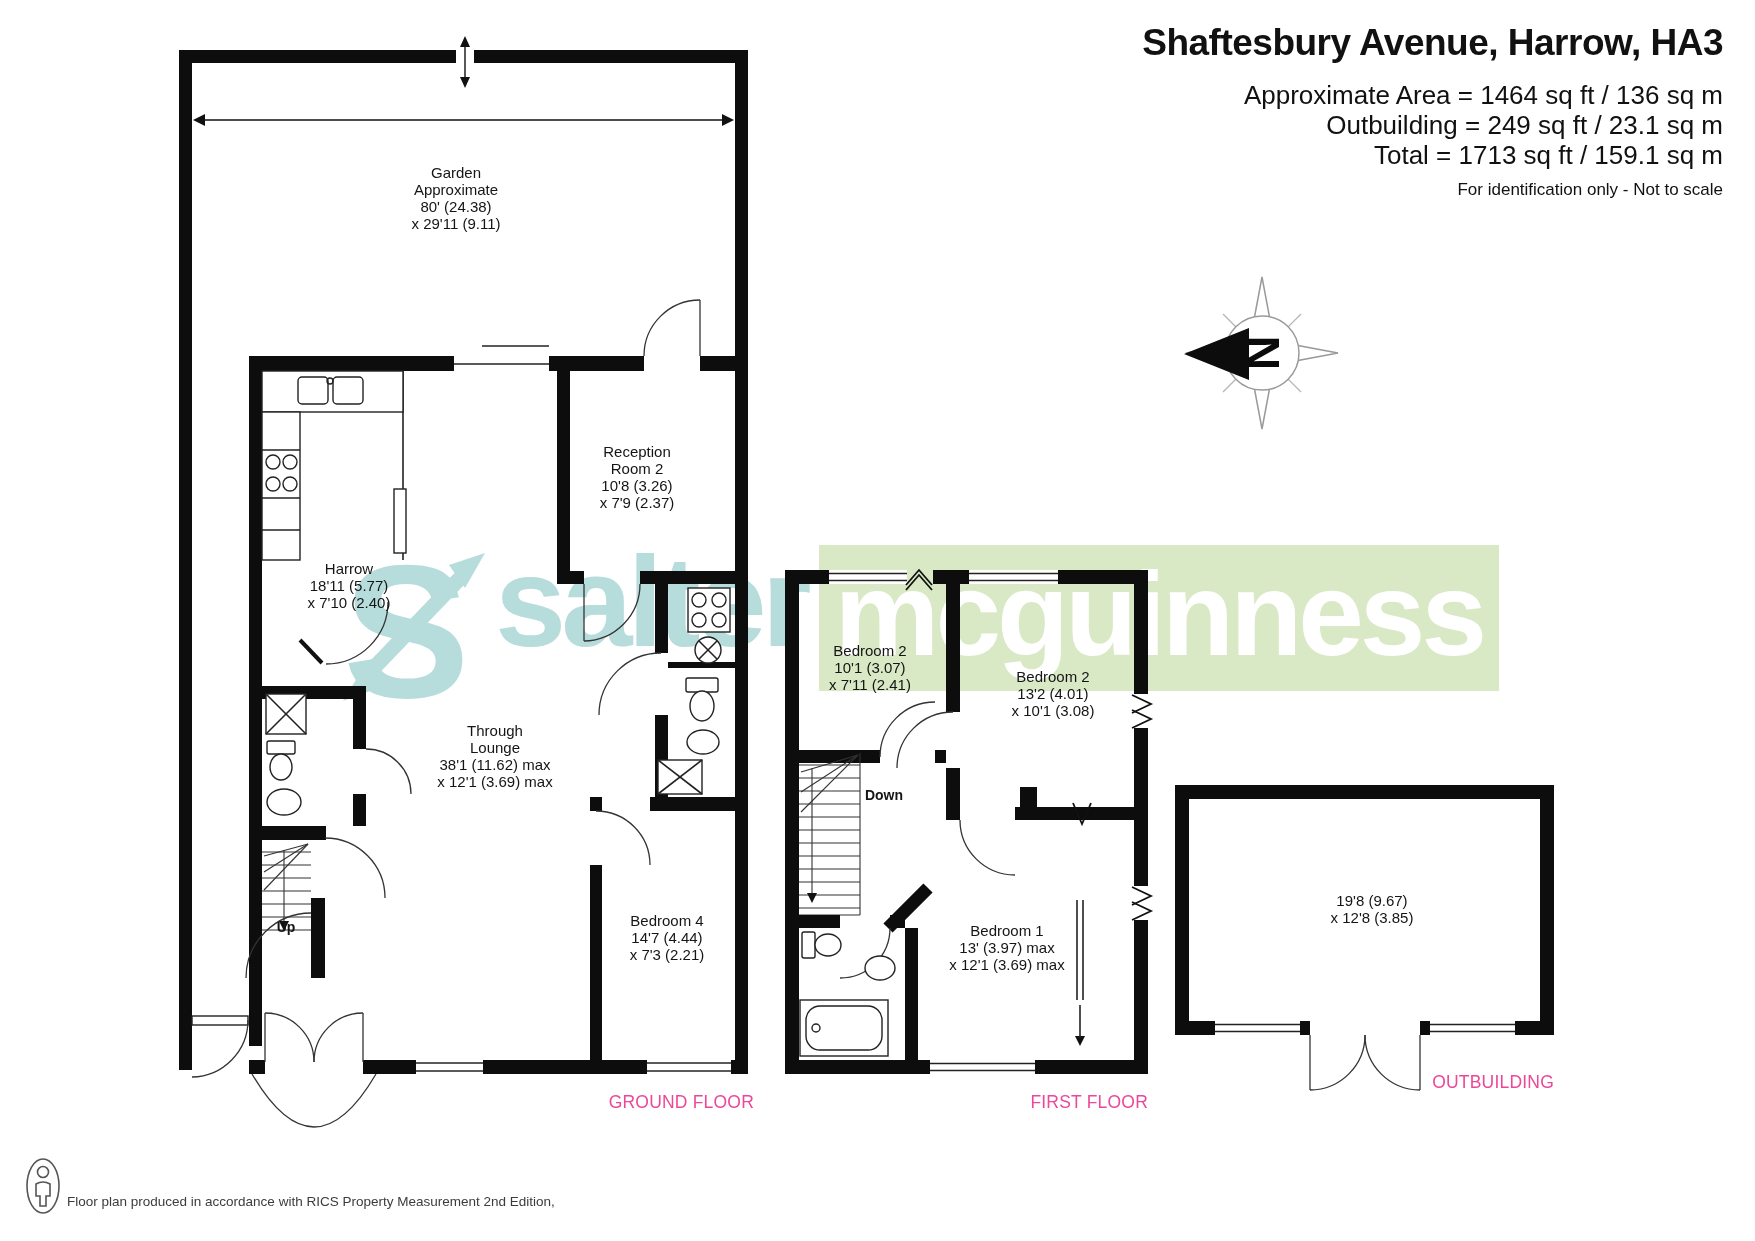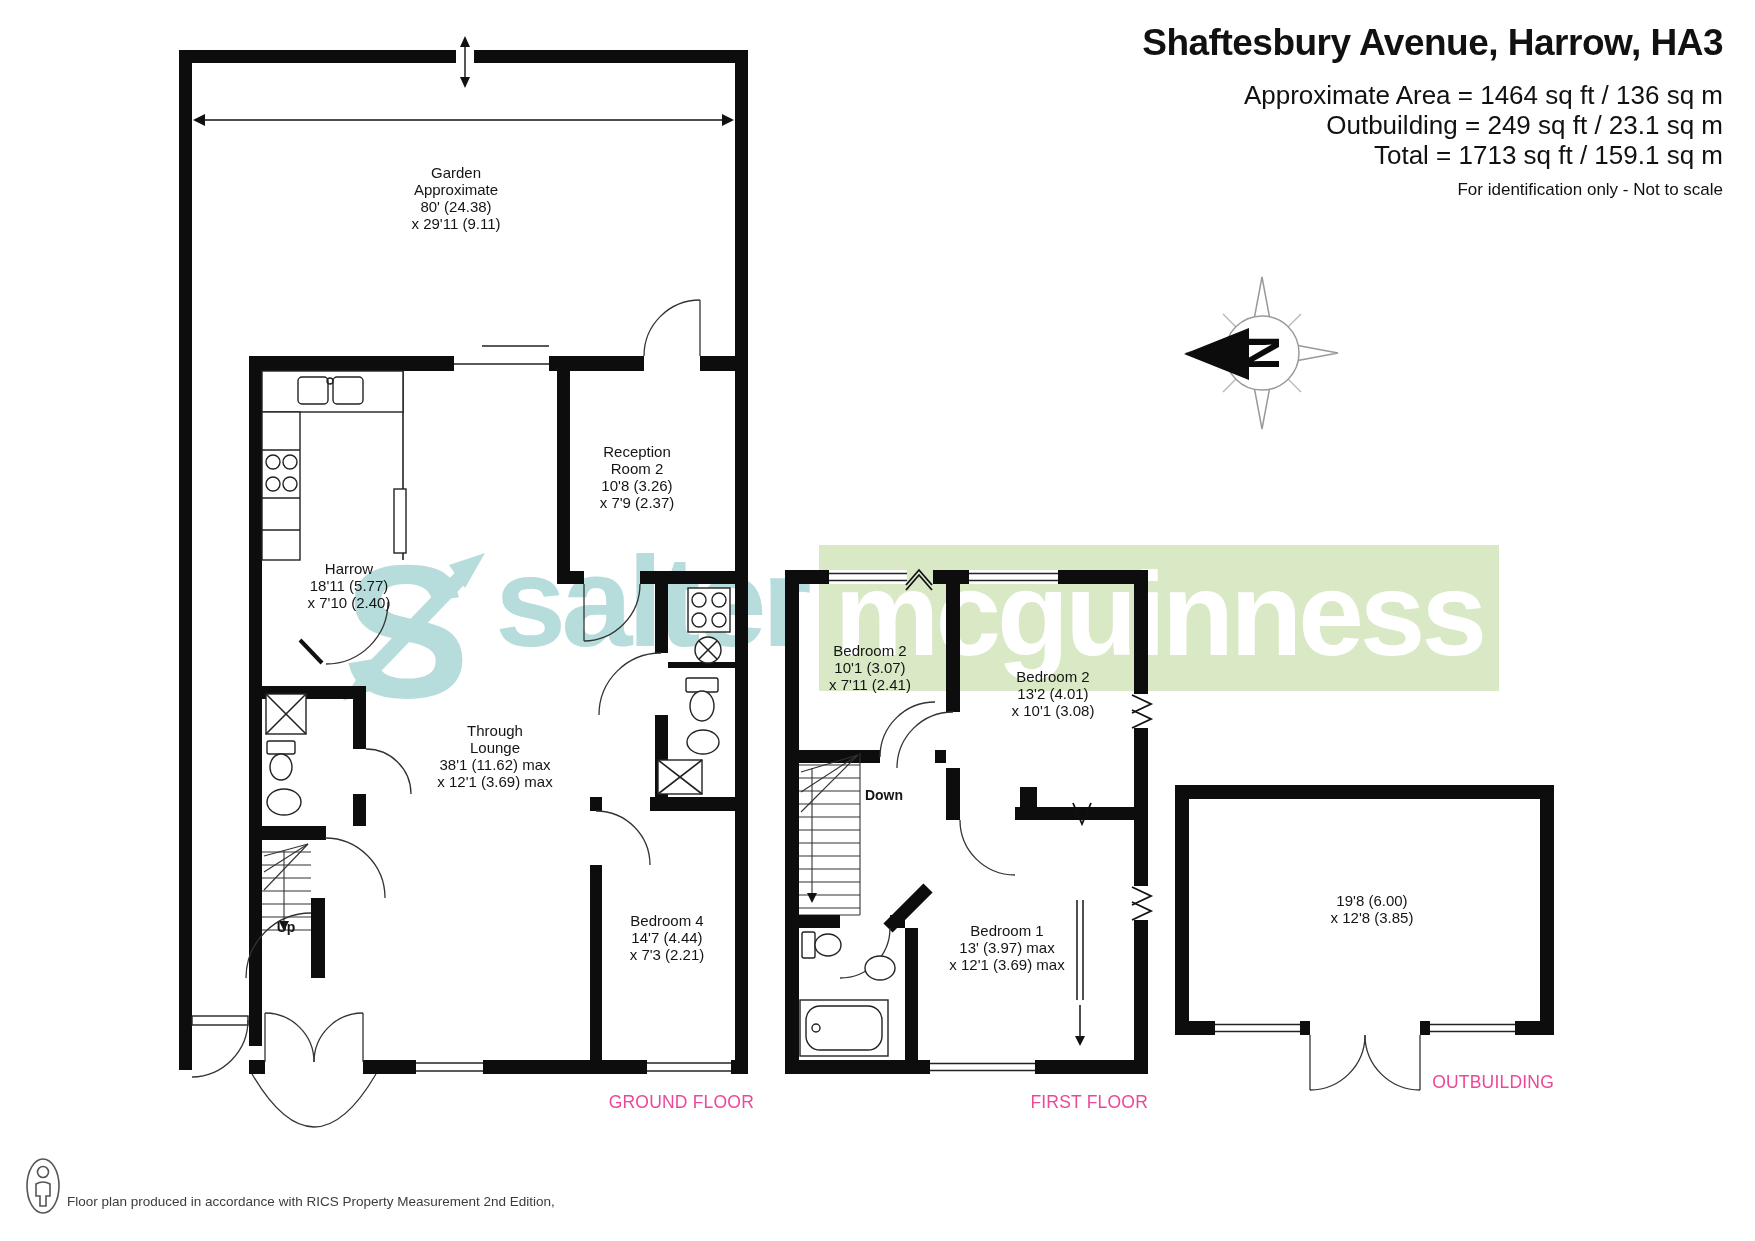--- a/index.html
+++ b/index.html
@@ -368,21 +368,21 @@
 
   <div class="rlabel" style="left:1007px;top:922px">
     <div class="b">Bedroom 1</div>
     <div>13' (3.97) max</div>
     <div>x 12'1 (3.69) max</div>
   </div>
 
   <div class="stair-label" style="left:884px;top:787px">Down</div>
 
   <div class="rlabel" style="left:1372px;top:892px">
-    <div>19'8 (6.00)</div>
+    <div>19'8 (9.67)</div>
     <div>x 12'8 (3.85)</div>
   </div>
 
   <div class="flabel" style="right:1001px;top:1092px">GROUND FLOOR</div>
   <div class="flabel" style="right:607px;top:1092px">FIRST FLOOR</div>
   <div class="flabel" style="right:201px;top:1072px">OUTBUILDING</div>
 
   <div class="footer">
     <div>Floor plan produced in accordance with RICS Property Measurement 2nd Edition,</div>
     

